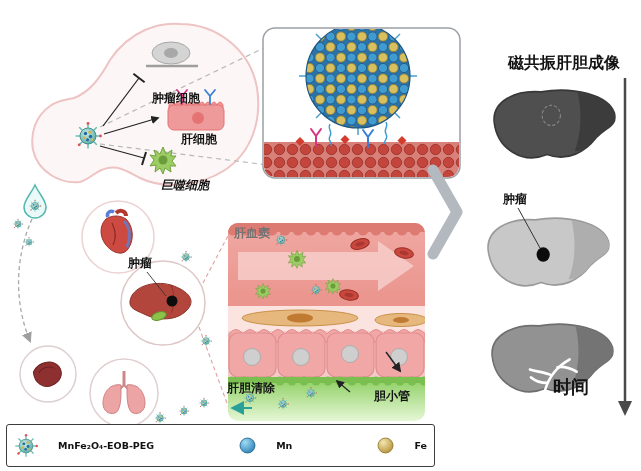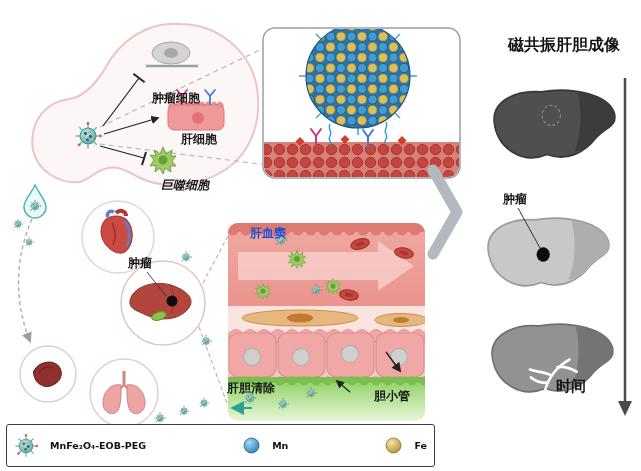--- a/index.html
+++ b/index.html
@@ -2,26 +2,26 @@
 <html><head>
 <meta charset="utf-8">
 <style>
   html,body{margin:0;padding:0;background:#fff;}
   #canvas{position:relative;width:641px;height:471px;background:#fff;overflow:hidden;
           font-family:"DejaVu Sans",sans-serif;}
   #art{position:absolute;left:0;top:0;}
   .lbl{position:absolute;font-weight:700;font-size:12px;color:#141414;
        text-align:center;line-height:1.15;white-space:nowrap;}
   #lbl-mri-title{font-size:16px;}
-  #lbl-time{font-size:15px;}
-  #lbl-sinusoid{color:#1d4ed8;margin-left:16px;}
+  #lbl-time{font-size:18px;font-family:Liberation Mono, monospace;}
+  #lbl-sinusoid{color:#737373;}
   #legend{position:absolute;left:6px;top:424px;width:429px;height:43px;background:#fff;
           border:1.6px solid #3c3c3c;border-radius:3px;display:flex;align-items:center;
           justify-content:space-between;padding:0 7px;box-sizing:border-box;}
-  .li{display:flex;align-items:center;gap:12px;}
+  .li{display:flex;align-items:center;gap:20px;}
   .li span{font-weight:700;font-size:9.5px;color:#111;white-space:nowrap;}
   .lic{display:block;flex:0 0 auto;}
 </style>
 </head>
 <body>
 
 <div id="canvas">
 
 <svg id="art" width="641" height="471" viewBox="0 0 641 471" xmlns="http://www.w3.org/2000/svg">
   <defs>
@@ -341,21 +341,21 @@
   </g>
 </svg>
 
 <div class="lbl" id="lbl-tumor-cells" style="left:143px;top:80px;width:66px;margin-top:12px;">肿瘤细胞</div>
 <div class="lbl" id="lbl-hepatocyte" style="left:172px;top:133px;width:54px;">肝细胞</div>
 <div class="lbl" id="lbl-macrophage" style="left:152px;top:179px;width:66px;font-style:italic;">巨噬细胞</div>
 <div class="lbl" id="lbl-tumor-organ" style="left:122px;top:257px;width:36px;">肿瘤</div>
 <div class="lbl" id="lbl-sinusoid" style="left:234px;top:227px;">肝血窦</div>
 <div class="lbl" id="lbl-clearance" style="left:227px;top:382px;">肝胆清除</div>
 <div class="lbl" id="lbl-bile" style="left:327px;top:390px;margin-left:47px;">胆小管</div>
-<div class="lbl" id="lbl-mri-title" style="left:496px;top:36px;width:136px;">磁共振肝胆成像</div>
+<div class="lbl" id="lbl-mri-title" style="left:496px;top:54px;width:136px;">磁共振肝胆成像</div>
 <div class="lbl" id="lbl-mri-tumor" style="left:497px;top:193px;width:36px;">肿瘤</div>
 <div class="lbl" id="lbl-time" style="left:549px;top:378px;width:44px;">时间</div>
 
 <div id="legend">
   <div class="li">
     <svg class="lic" width="24" height="24" viewBox="-14 -14 28 28">
       <use href="#np" x="-14" y="-14" width="28" height="28"></use>
     </svg>
     <span>MnFe₂O₄-EOB-PEG</span>
   </div>

